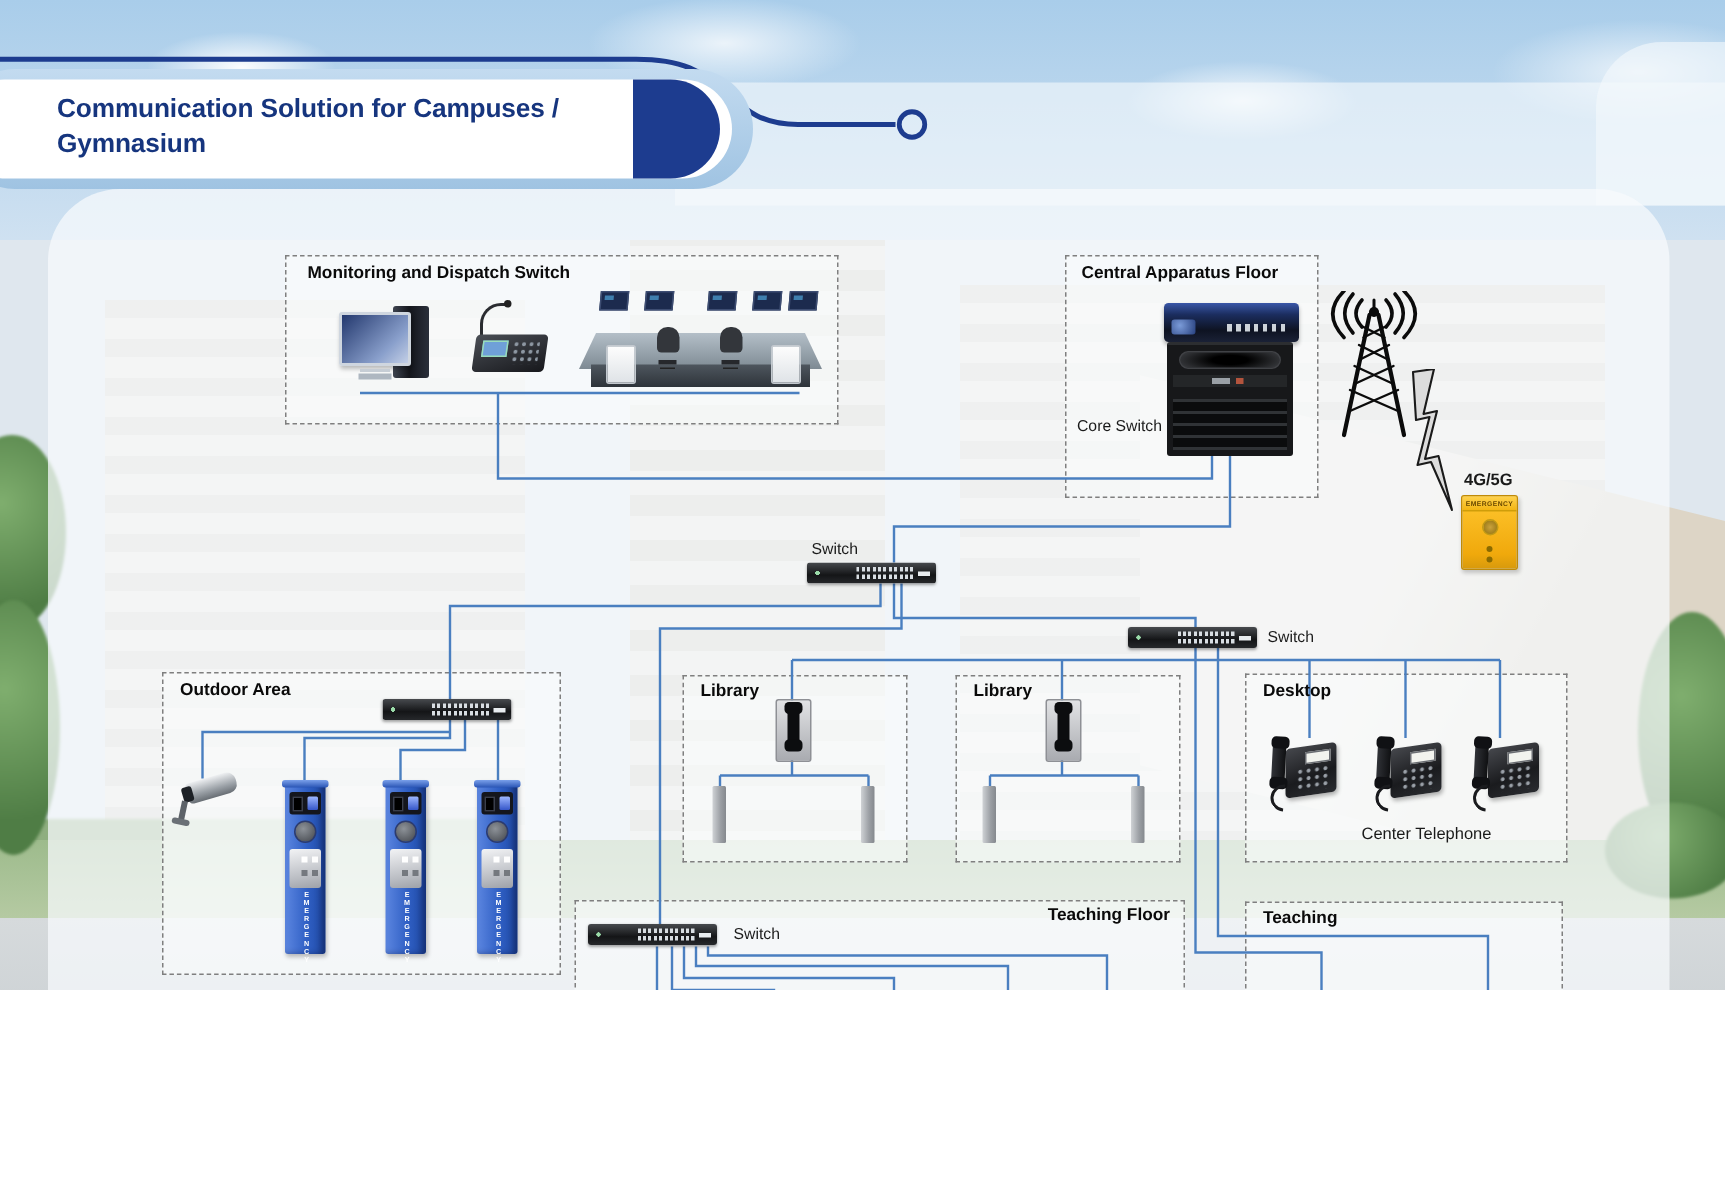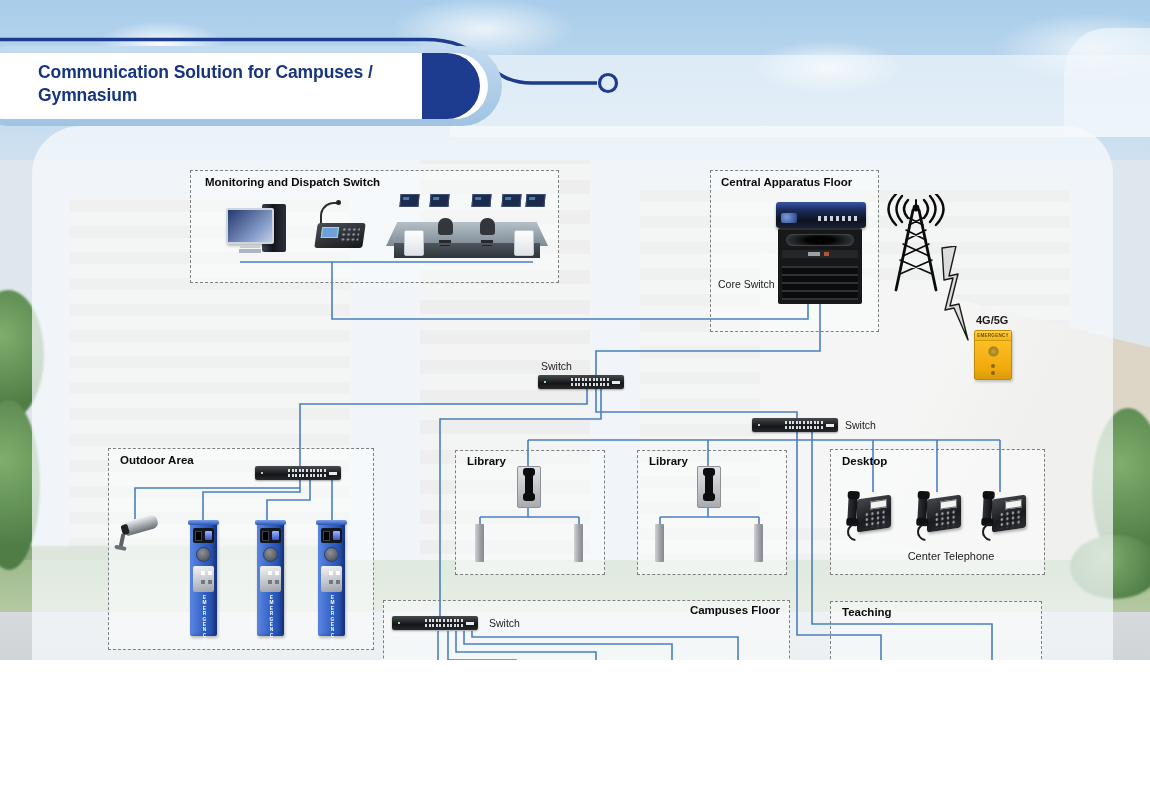--- a/index.html
+++ b/index.html
@@ -286,21 +286,21 @@
     <path d="M464,631 V644 H672 V671"></path>
     <path d="M472,631 V637 H738 V671"></path>
   </svg>
 
   <div class="lbl" style="left:205px;top:176px;">Monitoring and Dispatch Switch</div>
   <div class="lbl" style="left:721px;top:176px;">Central Apparatus Floor</div>
   <div class="lbl" style="left:120px;top:454px;">Outdoor Area</div>
   <div class="lbl" style="left:467px;top:455px;">Library</div>
   <div class="lbl" style="left:649px;top:455px;">Library</div>
   <div class="lbl" style="left:842px;top:455px;">Desktop</div>
-  <div class="lbl" style="left:640px;top:604px;width:140px;text-align:right;">Campuses Floor</div>
+  <div class="lbl" style="left:640px;top:604px;width:140px;text-align:right;">Teaching Floor</div>
   <div class="lbl" style="left:842px;top:606px;">Teaching</div>
 
   <div class="lbl-s" style="left:718px;top:278px;">Core Switch</div>
   <div class="lbl-s" style="left:541px;top:360px;">Switch</div>
   <div class="lbl-s" style="left:845px;top:419px;">Switch</div>
   <div class="lbl-s" style="left:489px;top:617px;">Switch</div>
   <div class="lbl-s" style="left:871px;top:550px;width:160px;text-align:center;font-size:11px;">Center Telephone</div>
   <div class="lbl-s" style="left:976px;top:314px;font-weight:700;font-size:11px;">4G/5G</div>
 
   <div class="dev" style="left:226px;top:204px;width:62px;height:50px;">

